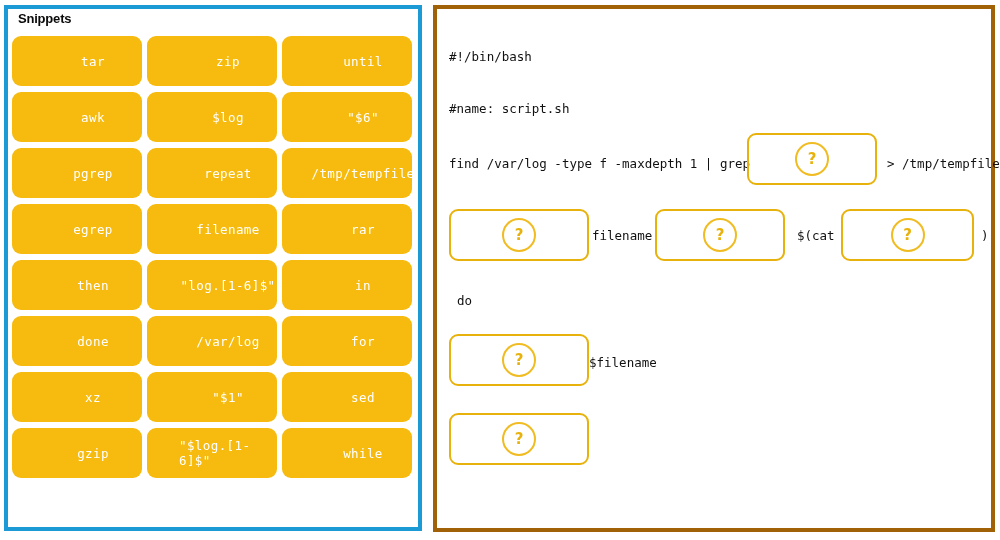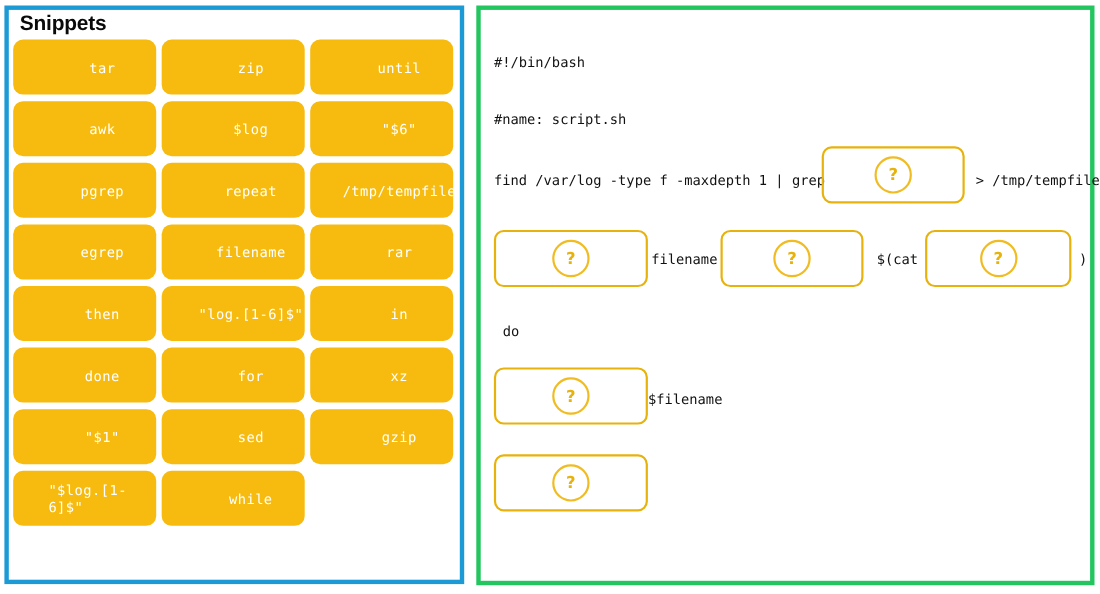--- a/index.html
+++ b/index.html
@@ -34,21 +34,21 @@
     left: 4px; top: 5px;
     width: 418px; height: 526px;
     border: 4px solid #1b9ad6;
     background: transparent;
     z-index: 10;
   }
   #snippets-title {
     position: absolute;
     left: 10px; top: 2px;
     font-family: "Liberation Sans", sans-serif;
-    font-size: 19px;
+    font-size: 13px;
     font-weight: 700;
     color: #0a0a0a;
     letter-spacing: -0.2px;
     z-index: 12;
   }
   #snippet-grid {
     position: absolute;
     left: 4px; top: 27px;
     width: 406px;
     display: grid;
@@ -70,21 +70,21 @@
     letter-spacing: 0.4px;
     user-select: none;
     padding-left: 32px;
   }
 
   
   #script-panel {
     position: absolute;
     left: 433px; top: 5px;
     width: 562px; height: 527px;
-    border: 4px solid #22c55e;
+    border: 4px solid #a16207;
     background: transparent;
     z-index: 10;
   }
   .code-line {
     position: absolute;
     font-family: "DejaVu Sans Mono", monospace;
     font-size: 12.5px;
     color: #111111;
     white-space: pre;
     z-index: 11;
@@ -132,20 +132,21 @@
         <div class="snippet-tile">pgrep</div>
         <div class="snippet-tile">repeat</div>
         <div class="snippet-tile">/tmp/tempfile</div>
         <div class="snippet-tile">egrep</div>
         <div class="snippet-tile">filename</div>
         <div class="snippet-tile">rar</div>
         <div class="snippet-tile">then</div>
         <div class="snippet-tile">"log.[1-6]$"</div>
         <div class="snippet-tile">in</div>
         <div class="snippet-tile">done</div>
+        <div class="snippet-tile">/var/log</div>
         <div class="snippet-tile">for</div>
         <div class="snippet-tile">xz</div>
         <div class="snippet-tile">"$1"</div>
         <div class="snippet-tile">sed</div>
         <div class="snippet-tile">gzip</div>
         <div class="snippet-tile">"$log.[1-6]$"</div>
         <div class="snippet-tile">while</div>
       </div>
   </div>
 

